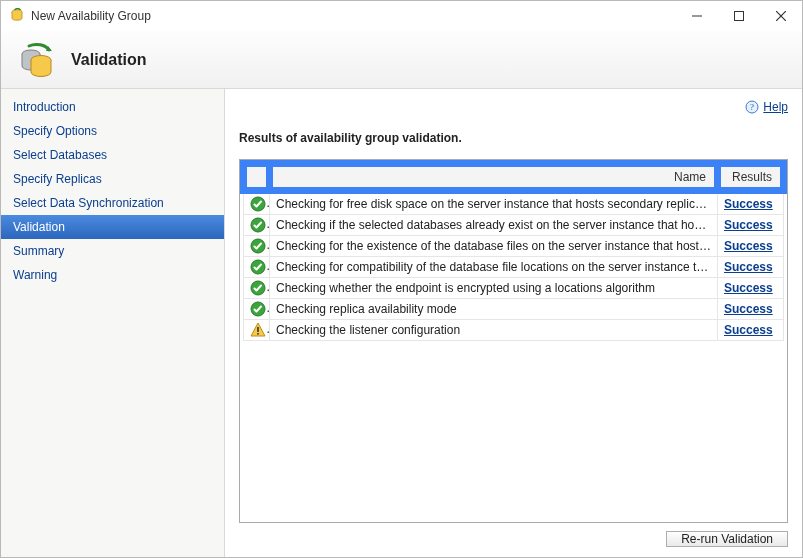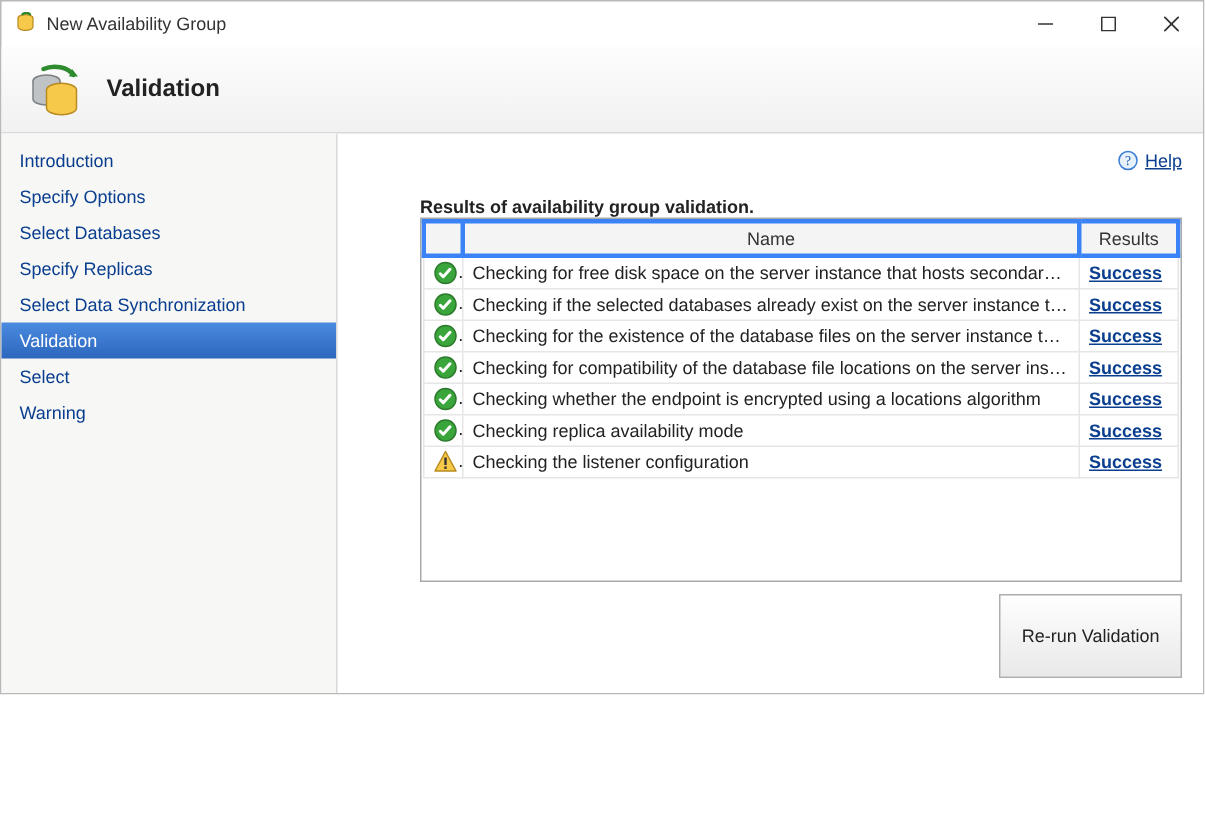--- a/index.html
+++ b/index.html
@@ -1,45 +1,45 @@
 <!DOCTYPE html>
 <html><head>
 <meta charset="utf-8">
 <style>
   * { box-sizing: border-box; }
   html, body { margin:0; padding:0; font-family: "Segoe UI", Tahoma, sans-serif; font-size:12px; color:#222; background:#fff; }
-  .window { width:803px; height:463px; border:1px solid #b9b9b9; display:flex; flex-direction:column; background:#fff; }
+  .window { width:803px; height:558px; border:1px solid #b9b9b9; display:flex; flex-direction:column; background:#fff; }
   .titlebar { height:30px; display:flex; align-items:center; padding:0 0 0 8px; }
   .titlebar .app-icon { width:16px; height:16px; margin-right:6px; }
   .titlebar .title { font-size:12px; color:#333; flex:0 0 auto; }
   .titlebar .spacer { flex:1; }
   .win-btn { width:42px; height:28px; display:flex; align-items:center; justify-content:center; }
   .win-btn svg { pointer-events:none; }
   .header { height:58px; display:flex; align-items:center; padding:0 16px; border-bottom:1px solid #d9d9d9; background:linear-gradient(#fdfdfd,#f1f1f1); }
   .header .big-icon { width:40px; height:40px; margin-right:14px; }
   .header .page-title { font-size:16px; font-weight:bold; color:#222; }
-  .body { flex:1; display:flex; min-height:0;gap:41px; }
+  .body { flex:1; display:flex; min-height:0; }
   .sidebar { width:224px; background:#f7f7f5; border-right:1px solid #d9d9d9; padding-top:6px; }
   .sidebar-item { padding:5px 12px; color:#0a3e8f; cursor:default; font-size:12px; }
   .sidebar-item.active { background:#3a7bd5; background:linear-gradient(#4a8be0,#2c66bd); color:#fff; }
   .main { flex:1; display:flex; flex-direction:column; padding:8px 14px 10px 14px; min-width:0; }
   .help-row { display:flex; justify-content:flex-end; align-items:center; gap:4px; height:20px; }
   .help-link { color:#0a3e8f; font-size:12px;text-decoration:underline; }
   .help-icon { width:14px; height:14px; }
-  .subtitle { font-weight:bold; font-size:12px; margin:14px 0 0 0; }
+  .subtitle { font-weight:bold; font-size:12px; margin:14px 0 14px 0; }
   .grid-wrap { flex:1; border:1px solid #a9a9a9; overflow:auto; background:#fff; }
   table.grid { width:100%; border-collapse:collapse; table-layout:fixed; }
-  table.grid th { text-align:center; font-weight:normal; background:#f4f4f4; border:3px solid #3b82f6; padding:3px 8px; font-size:12px; color:#333; }
+  table.grid th { text-align:right; font-weight:normal; background:#f4f4f4; border:7px solid #3b82f6; padding:3px 8px; font-size:12px; color:#333; }
   table.grid td { border:1px solid #e6e6e6; padding:2px 6px; font-size:12px; white-space:nowrap; overflow:hidden; text-overflow:ellipsis; }
   th.col-icon, td.col-icon { width:26px; text-align:center; padding:2px 2px; }
   th.col-result, td.col-result { width:66px;font-weight:bold; }
   td.col-result a { color:#0a3e8f; text-decoration:underline; }
   .row-icon { width:16px; height:16px; vertical-align:middle; }
   .footer { display:flex; justify-content:flex-end; padding-top:8px; }
-  .btn { border:1px solid #adadad; background:linear-gradient(#fefefe,#e9e9e9); padding:20px 14px; font-size:12px; font-family:inherit; color:#222; }
+  .btn { border:1px solid #adadad; background:linear-gradient(#fefefe,#e9e9e9); padding:0 14px; font-size:12px; font-family:inherit; color:#222; }
 </style>
 </head>
 <body>
 
 <div class="window">
 
   <div class="titlebar">
     <span class="app-icon">
       <svg viewBox="0 0 16 16" width="16" height="16">
         <ellipse cx="8" cy="4" rx="5" ry="2.2" fill="#f6c94b" stroke="#b88a1f" stroke-width="0.8"></ellipse>
@@ -83,21 +83,21 @@
   </div>
 
   <div class="body">
     <div class="sidebar" id="sidebar">
         <div class="sidebar-item">Introduction</div>
         <div class="sidebar-item">Specify Options</div>
         <div class="sidebar-item">Select Databases</div>
         <div class="sidebar-item">Specify Replicas</div>
         <div class="sidebar-item">Select Data Synchronization</div>
         <div class="sidebar-item active">Validation</div>
-        <div class="sidebar-item">Select</div>
+        <div class="sidebar-item">Summary</div>
         <div class="sidebar-item">Warning</div>
       </div>
 
     <div class="main">
       <div class="help-row">
         <span class="help-icon">
           <svg viewBox="0 0 14 14" width="14" height="14">
             <circle cx="7" cy="7" r="6" fill="#e7f1fb" stroke="#3a7bd5" stroke-width="1"></circle>
             <text x="7" y="10" text-anchor="middle" font-size="9" fill="#1e5aa8" font-family="Segoe UI">?</text>
           </svg>

